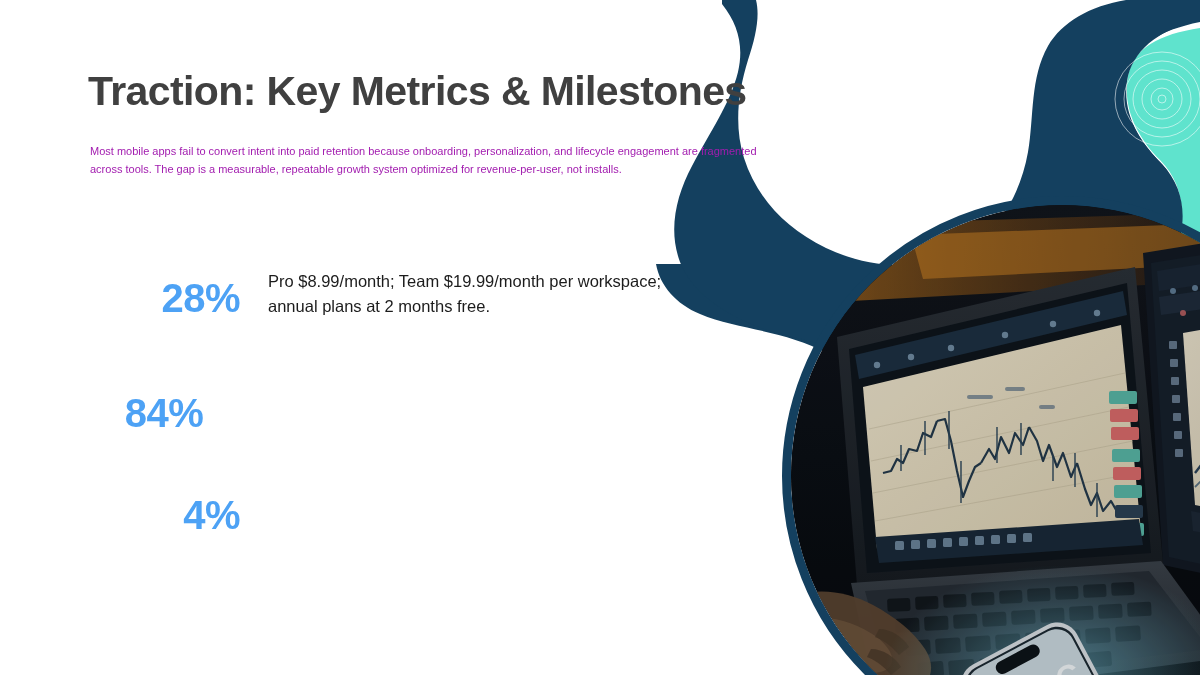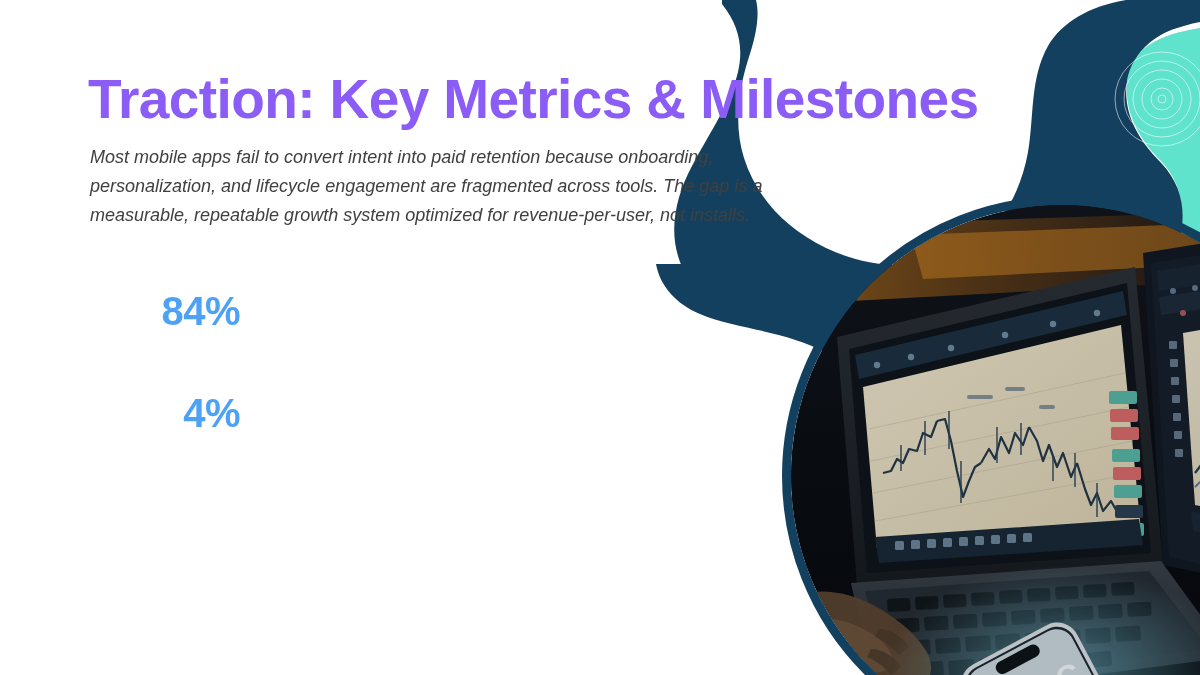--- a/index.html
+++ b/index.html
@@ -41,35 +41,34 @@
     border-radius: 50%;
     overflow: hidden;
     background: #0a0e14;
   }
 
   
   .title {
     position: absolute;
     left: 88px;
     top: 68px;
-    font-size: 55px;
+    font-size: 41px;
     font-weight: 800;
     letter-spacing: -0.6px;
-    color: #8b5cf6;
+    color: #404040;
     line-height: 1.15;
     white-space: nowrap;
   }
   .subtitle {
     position: absolute;
     left: 90px;
     top: 143px;
     width: 690px;
-    font-size: 18px;
-    font-style: italic;
-    color: #404040;
+    font-size: 11px;
+    color: #a21caf;
     line-height: 1.62;
   }
 
   .metrics {
     position: absolute;
     left: 88px;
     top: 262px;
     width: 620px;
   }
   .metric-row {
@@ -92,21 +91,21 @@
   .metric-desc {
     flex: 1;
     font-size: 16.5px;
     color: #1c1c1c;
     line-height: 1.52;
     padding-top: 7px;
   }
 
   
   .metric-row.r1 .metric-value { padding-top: 14px; }
-  .metric-row.r2 .metric-value { padding-top: 27px; }
+  .metric-row.r2 .metric-value { padding-top: 27px; text-align: center; }
   .metric-row.r3 .metric-value { padding-top: 14px; }
 
   .metric-row.r1 { margin-bottom: 44px; }
   .metric-row.r2 { margin-bottom: 44px; }
   .metric-row.r3 { margin-bottom: 0; }
 </style>
 </head>
 <body>
 
 <div id="slide">
@@ -463,20 +462,24 @@
       </svg>
     </div>
   </div>
 
   <div class="title">Traction: Key Metrics &amp; Milestones</div>
 
   <div class="subtitle">Most mobile apps fail to convert intent into paid retention because onboarding, personalization, and lifecycle engagement are fragmented across tools. The gap is a measurable, repeatable growth system optimized for revenue-per-user, not installs.</div>
 
   <div class="metrics">
 
+    <div class="metric-row r1">
+      <div class="metric-value">28%</div>
+      <div class="metric-desc">Pro $8.99/month; Team $19.99/month per workspace; annual plans at 2 months free.</div>
+    </div>
 
     <div class="metric-row r2">
       <div class="metric-value">84%</div>
     </div>
 
     <div class="metric-row r3">
       <div class="metric-value">4%</div>
     </div>
 
   </div>

